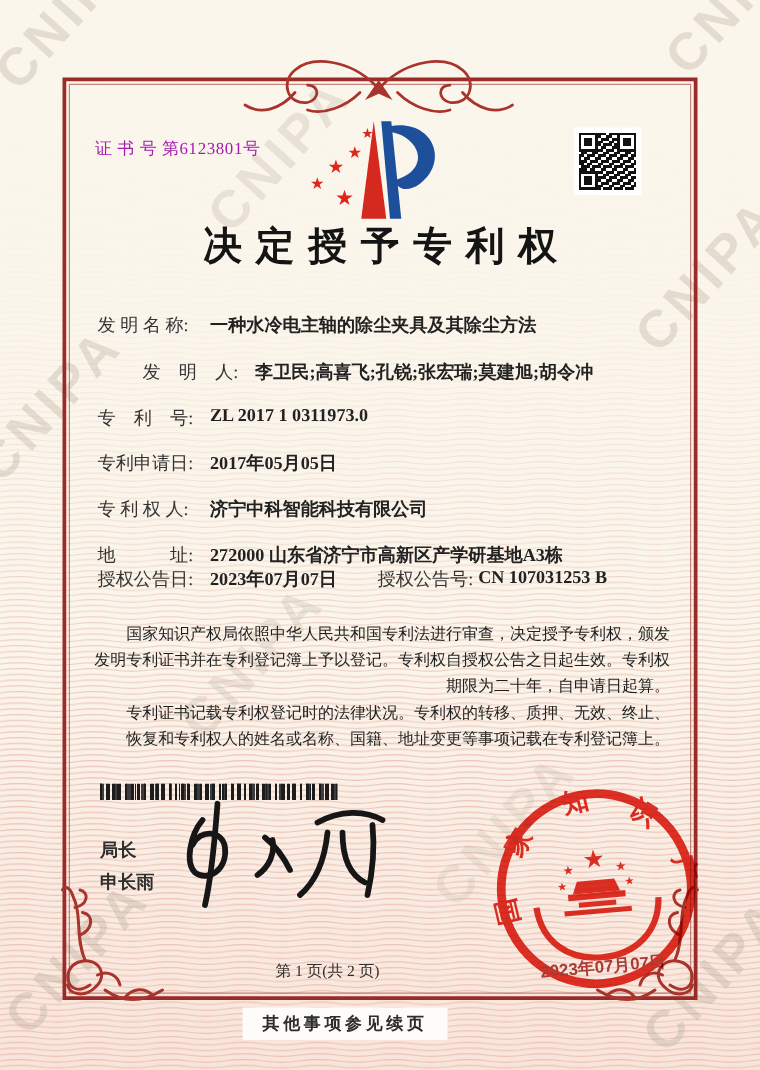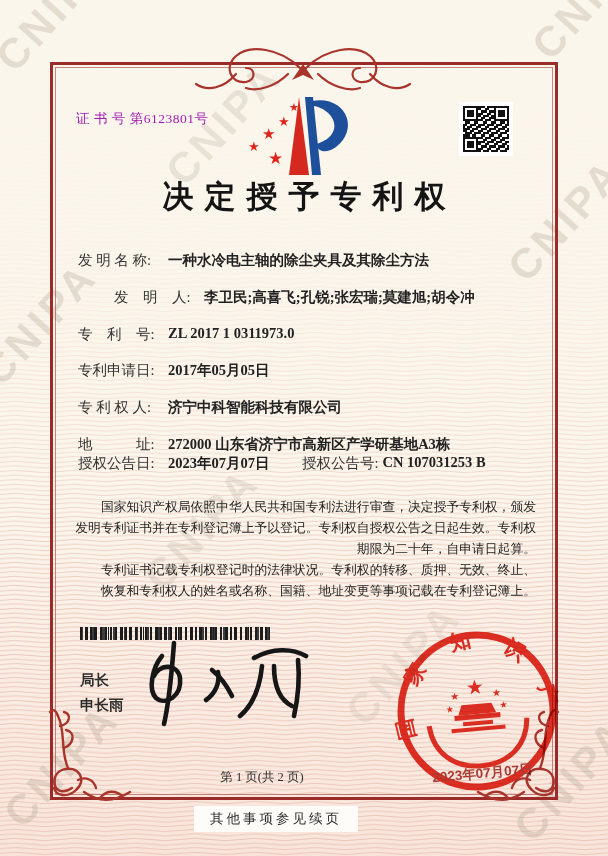--- a/index.html
+++ b/index.html
@@ -25,21 +25,21 @@
   .paras{left:72px;top:497px;width:464px;font-size:12.8px;line-height:21px;color:#1f1f1f;}
   .paras p{margin:0;text-indent:2em;text-align:right;}
   .barcode{left:80px;top:627px;width:190px;height:13px;background:
     repeating-linear-gradient(90deg,#1c1c1c 0 2px,rgba(0,0,0,0) 2px 5px),
     repeating-linear-gradient(90deg,#1c1c1c 0 1px,rgba(0,0,0,0) 1px 7px),
     repeating-linear-gradient(90deg,rgba(30,30,34,.85) 0 3px,rgba(0,0,0,0) 3px 11px);}
   .director{left:80px;font-family:"Liberation Sans",sans-serif;font-weight:bold;font-size:14.5px;color:#2e2e2e;}
   .sig{left:128px;top:636px;}
   .seal{left:392px;top:626px;width:170px;height:170px;transform:rotate(-5deg);opacity:.93;mix-blend-mode:multiply;}
   .pagenum{left:0;top:769px;width:524px;text-align:center;font-size:12.5px;color:#2d2d2d;}
-  .footnote{left:0;top:806px;width:552px;text-align:center;}
+  .footnote{left:0;top:806px;width:552px;text-align:center;font-weight:bold;}
   .footnote span{display:inline-block;background:#fdfcf8;padding:4px 16px;font-size:13.5px;letter-spacing:3px;color:#2d2d2d;}
 </style>
 </head>
 <body>
 
 <div class="page">
 
   <svg class="waves" width="608" height="856" aria-hidden="true">
     <defs>
       <pattern id="wv" width="120" height="4.6" patternUnits="userSpaceOnUse">

